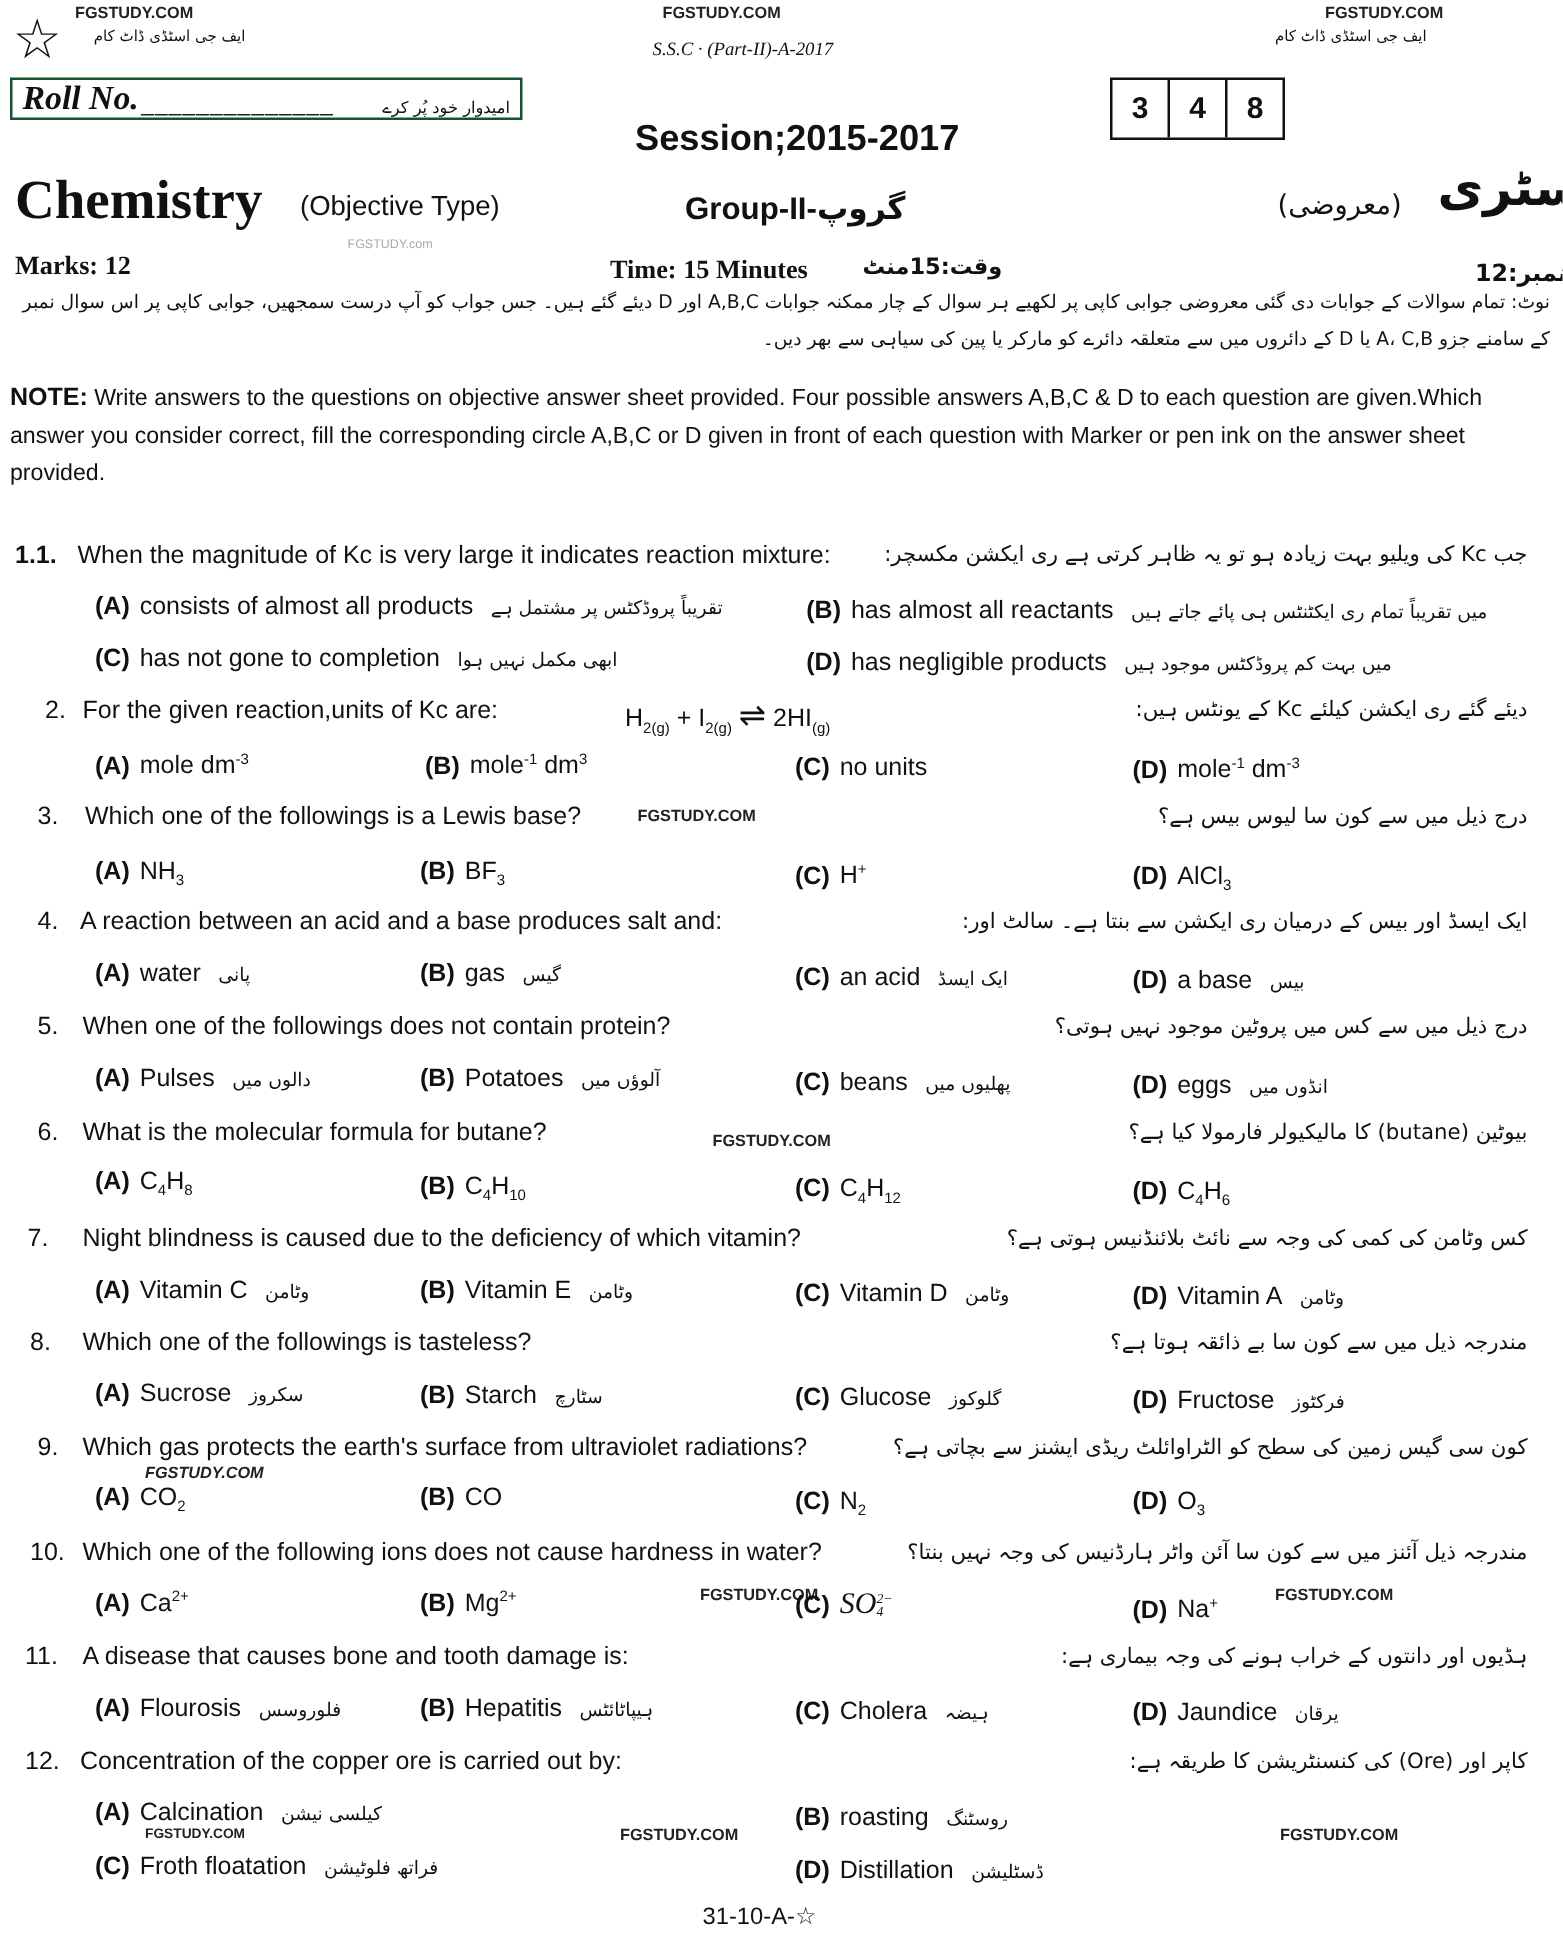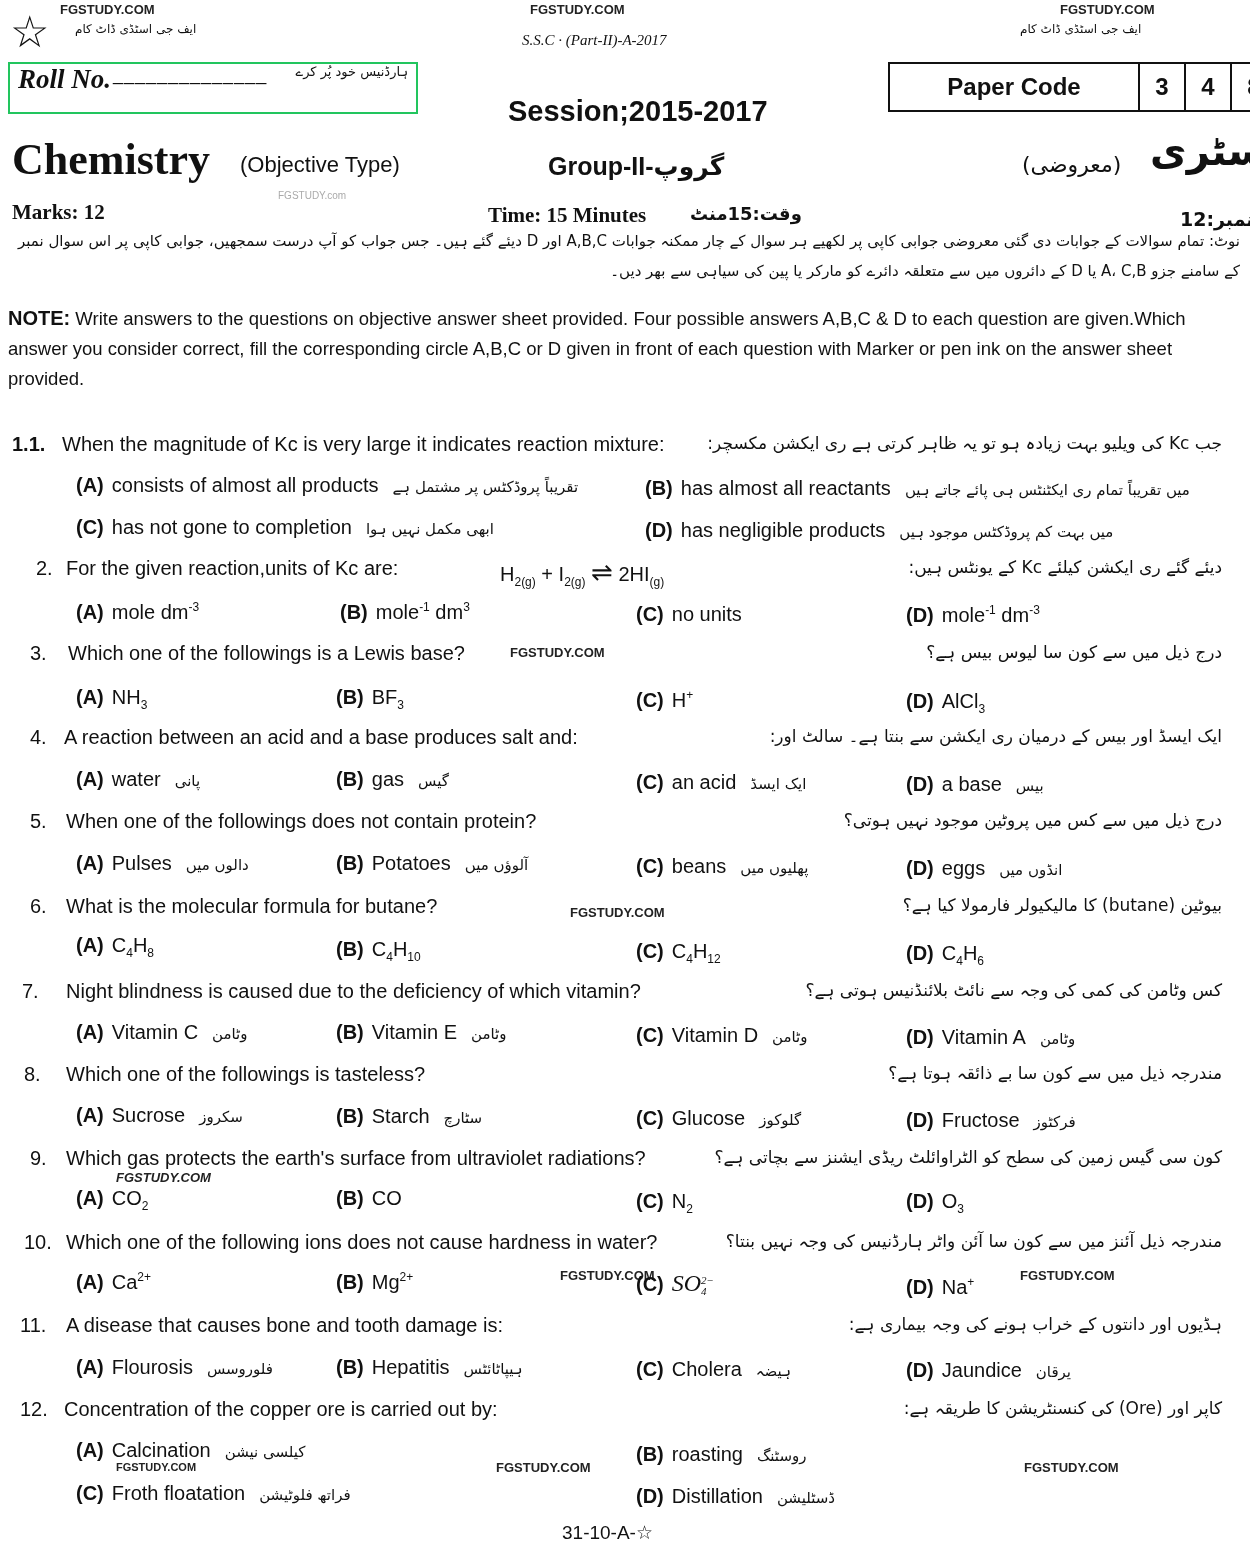--- a/index.html
+++ b/index.html
@@ -3,21 +3,21 @@
 <meta charset="utf-8">
 <style>
   html,body{margin:0;padding:0;background:#fff;}
   body{width:1250px;height:1552px;position:relative;overflow:hidden;color:#111;font-family:"Liberation Sans",sans-serif;}
   .abs{position:absolute;}
   .wm{font-family:"Liberation Sans",sans-serif;font-weight:bold;font-size:13px;color:#222;}
   .wm-faint{font-size:10px;color:#aaa;font-weight:normal;}
   .urdu{font-family:"DejaVu Sans",sans-serif;direction:rtl;unicode-bidi:plaintext;color:#111;}
   .serif{font-family:"Liberation Serif",serif;}
   .star{font-size:44px;line-height:1;}
-  .rollbox{border:2px solid #22c55e;height:52px;box-sizing:border-box;display:flex;align-items:flex-start;padding:0 8px;}
+  .rollbox{border:2px solid #14532d;height:34px;box-sizing:border-box;display:flex;align-items:flex-end;padding:0 8px;}
   .roll-label{font-family:"Liberation Serif",serif;font-weight:bold;font-style:italic;font-size:27px;}
   .roll-line{font-size:18px;letter-spacing:1px;margin-left:2px;}
   .papercode{display:flex;border:2px solid #111;height:50px;box-sizing:border-box;}
   .papercode .pc-label{width:248px;display:flex;align-items:center;justify-content:center;font-weight:bold;font-size:24px;border-right:2px solid #111;}
   .papercode .pc-digit{width:44px;display:flex;align-items:center;justify-content:center;font-weight:bold;font-size:24px;border-right:2px solid #111;}
   .papercode .pc-digit:last-child{border-right:none;}
   .title{font-family:"Liberation Serif",serif;font-weight:bold;font-size:44px;}
   .subtitle{font-size:22px;}
   .q-row{position:absolute;left:0;width:1250px;font-size:20px;}
   .q-num{position:absolute;}
@@ -39,25 +39,24 @@
 
 <div class="abs star" style="left:10px;top:10px;">☆</div>
 <div class="abs urdu" style="left:75px;top:22px;font-size:12px;">ایف جی اسٹڈی ڈاٹ کام</div>
 <div class="abs urdu" style="left:1020px;top:22px;font-size:12px;">ایف جی اسٹڈی ڈاٹ کام</div>
 
 <div class="abs serif" style="left:522px;top:32px;font-size:15px;font-style:italic;">S.S.C · (Part-II)-A-2017</div>
 
 <div class="abs rollbox" style="left:8px;top:62px;width:410px;">
   <span class="roll-label">Roll No.</span>
   <span class="roll-line">______________</span>
-  <span class="urdu" style="font-size:13px;margin-left:auto;">ہارڈنیس خود پُر کرے</span>
+  <span class="urdu" style="font-size:13px;margin-left:auto;">امیدوار خود پُر کرے</span>
 </div>
 
 <div class="abs papercode" style="left:888px;top:62px;">
-  <div class="pc-label">Paper Code</div>
   <div class="pc-digit">3</div>
   <div class="pc-digit">4</div>
   <div class="pc-digit">8</div>
 
 </div>
 
 <div class="abs" style="left:508px;top:95px;font-size:29px;font-weight:bold;">Session;2015-2017</div>
 
 <div class="abs title" style="left:12px;top:134px;">Chemistry</div>
 <div class="abs subtitle" style="left:240px;top:152px;">(Objective Type)</div>

